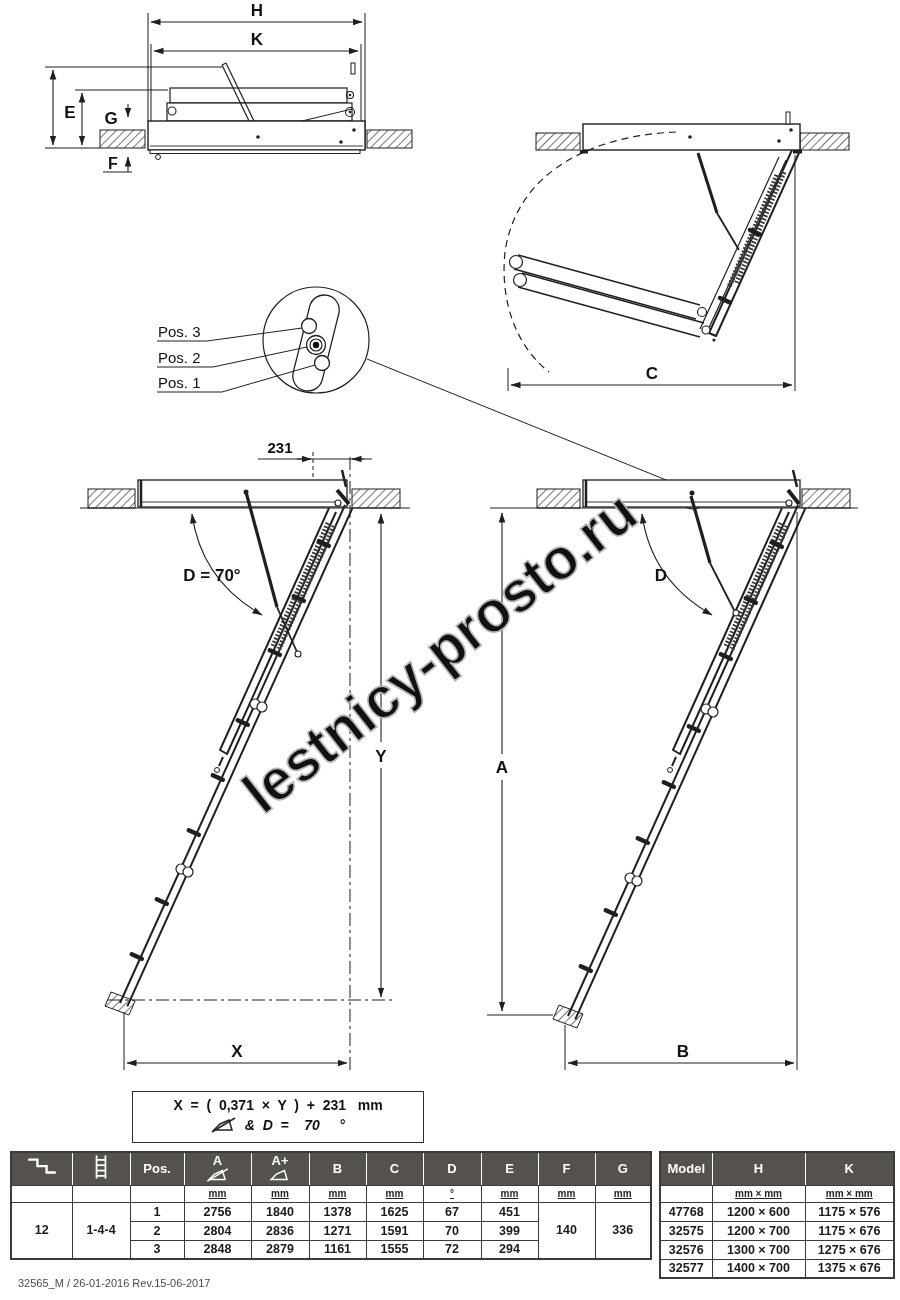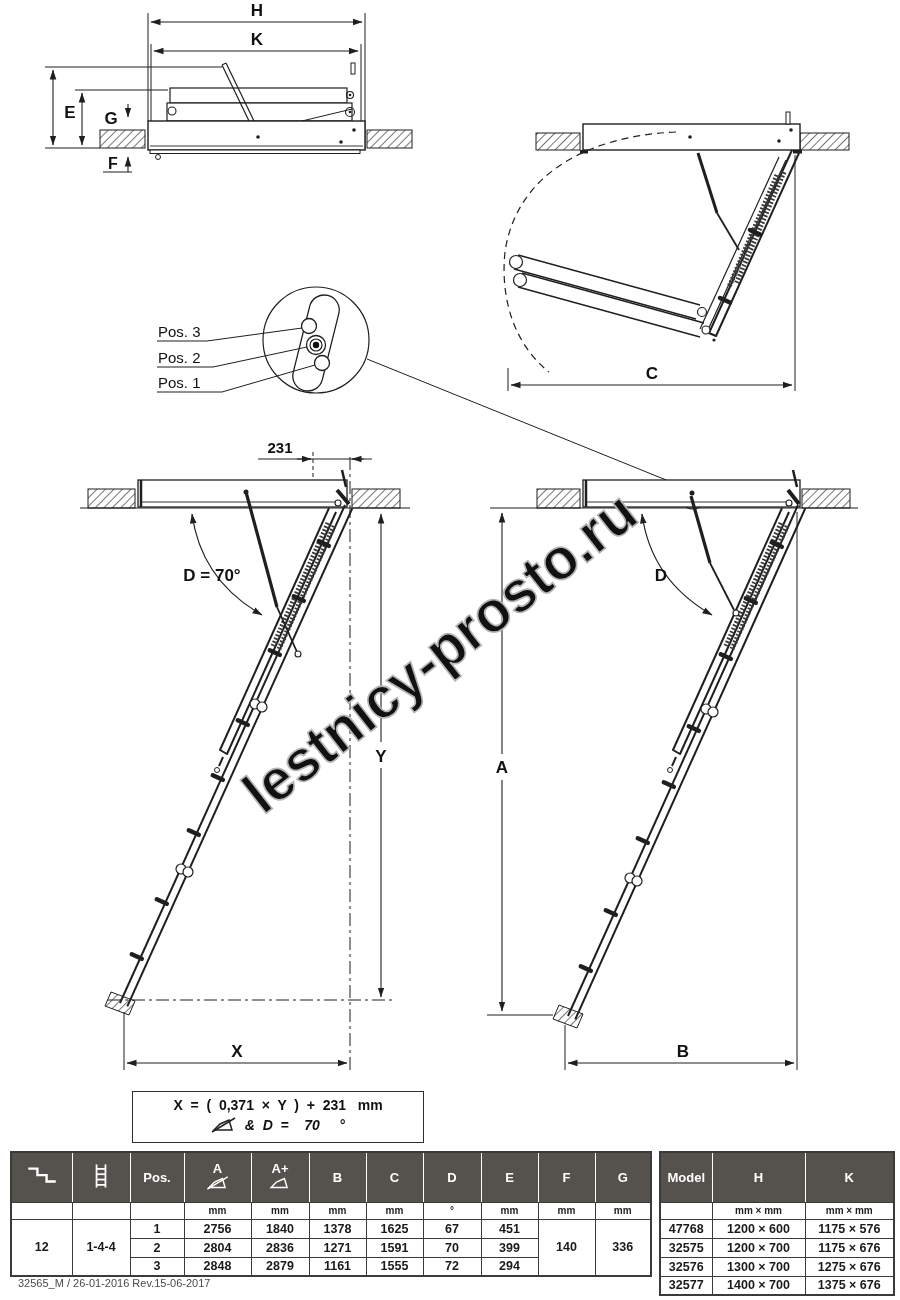--- a/index.html
+++ b/index.html
@@ -8,23 +8,23 @@
   svg text{font-family:"Liberation Sans",sans-serif;fill:#111;}
   .lbl{font-size:17px;font-weight:bold;text-anchor:middle;}
   .lbl15{font-size:15px;font-weight:bold;text-anchor:middle;}
   .pos{font-size:15px;font-weight:500;}
   
   .tbl{position:absolute;border-collapse:collapse;table-layout:fixed;border:2px solid #3b3b3b;}
   .tbl td,.tbl th{border:1.5px solid #3b3b3b;text-align:center;vertical-align:middle;padding:0;overflow:hidden;}
   .tbl thead th{background:#55524d;color:#fff;font-weight:bold;font-size:13px;
                 border:1.5px solid #55524d;border-right:1px solid rgba(255,255,255,.45);
                 border-bottom:1.5px solid #3b3b3b;}
-  .tbl thead tr{height:50px;}
+  .tbl thead tr{height:33px;}
   .tbl tr.units{height:17px;}
-  .tbl tr.units td{font-size:10px;font-weight:bold;color:#222;}
+  .tbl tr.units td{font-size:10px;font-weight:bold;color:#222;text-decoration:underline;}
   .tbl tr.data{height:19px;}
   .tbl tr.data td{font-size:12.5px;font-weight:bold;color:#1a1a1a;}
   .hstack{display:flex;flex-direction:column;align-items:center;line-height:11px;gap:1px;}
   
   #formula{position:absolute;left:132px;top:1091px;width:290px;height:50px;
            border:1.5px solid #2f2f2f;background:#fff;}
   #formula .l1{white-space:pre;font-size:14px;font-weight:bold;color:#111;
                text-align:center;margin-top:5px;}
   #formula .l2{white-space:pre;font-size:14px;font-weight:bold;color:#111;
                display:flex;align-items:center;margin:3px 0 0 78px;font-style:italic;}

